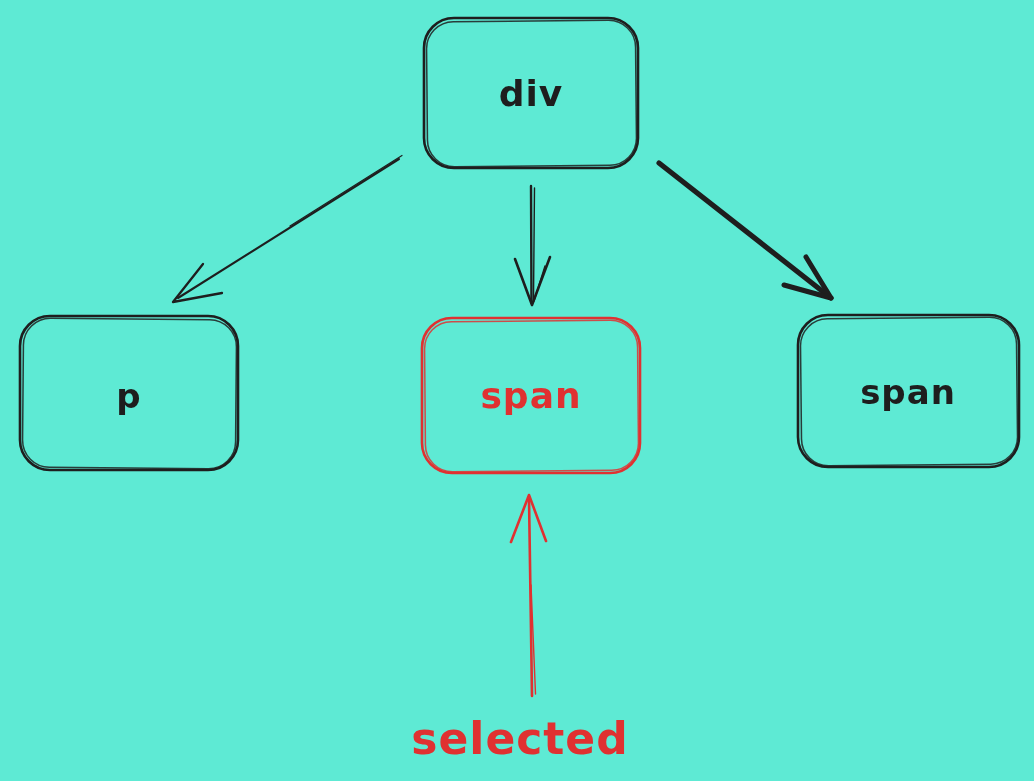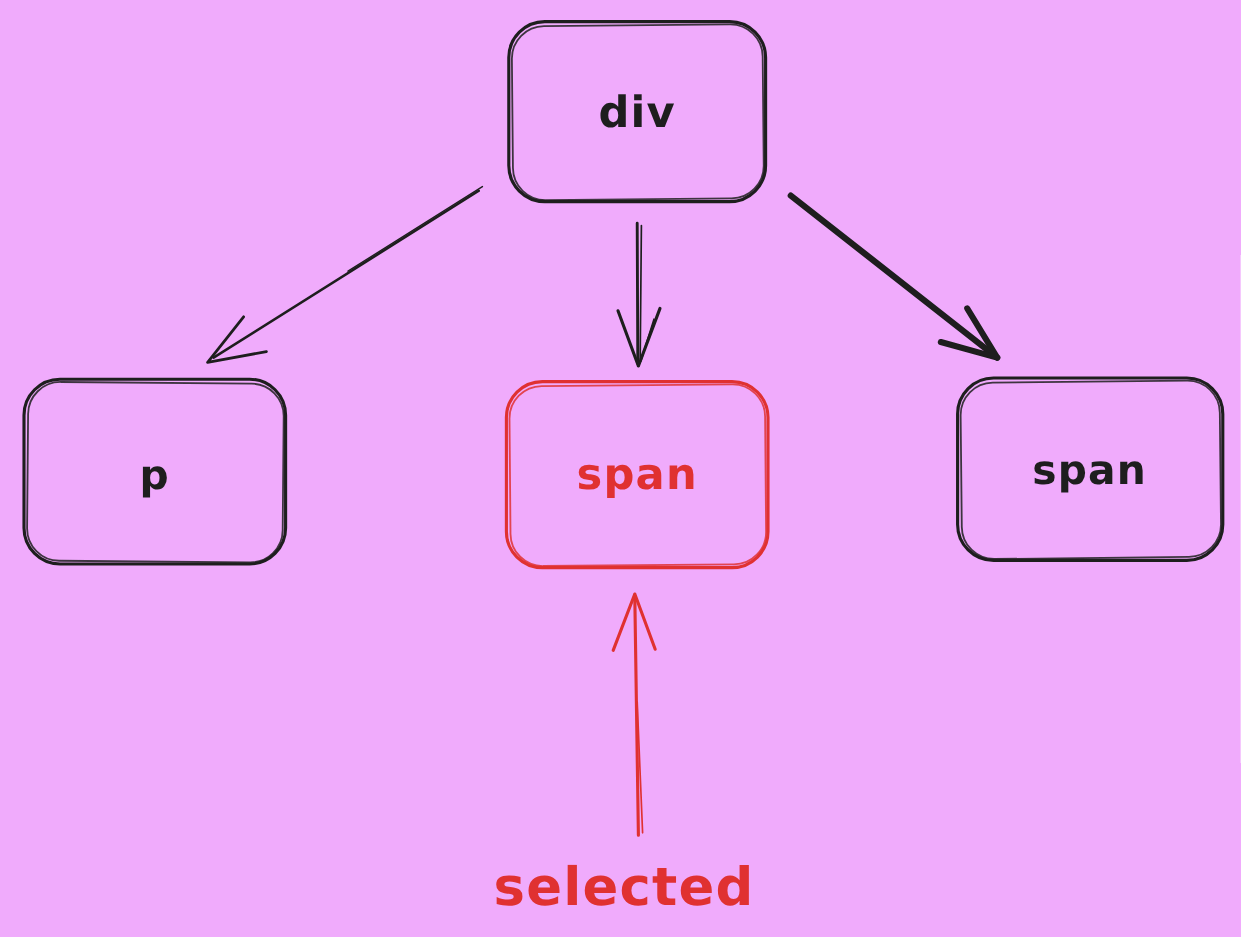--- a/index.html
+++ b/index.html
@@ -4,21 +4,21 @@
 <style>
   html, body {
     margin: 0;
     padding: 0;
     background: #ffffff;
   }
   .stage {
     position: relative;
     width: 1034px;
     height: 781px;
-    background: #f0abfc;
+    background: #5eead4;
     overflow: hidden;
   }
   svg {
     display: block;
   }
   .node-label {
     font-family: "DejaVu Sans", sans-serif;
     font-size: 36px;
     font-weight: 600;
     letter-spacing: 1px;

